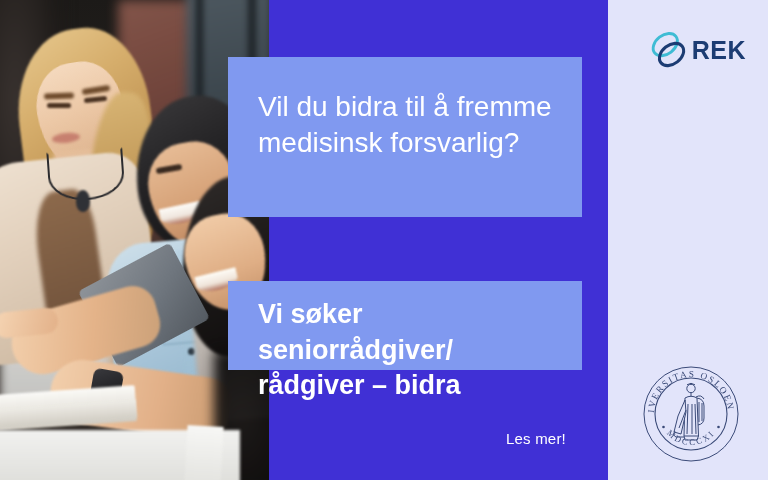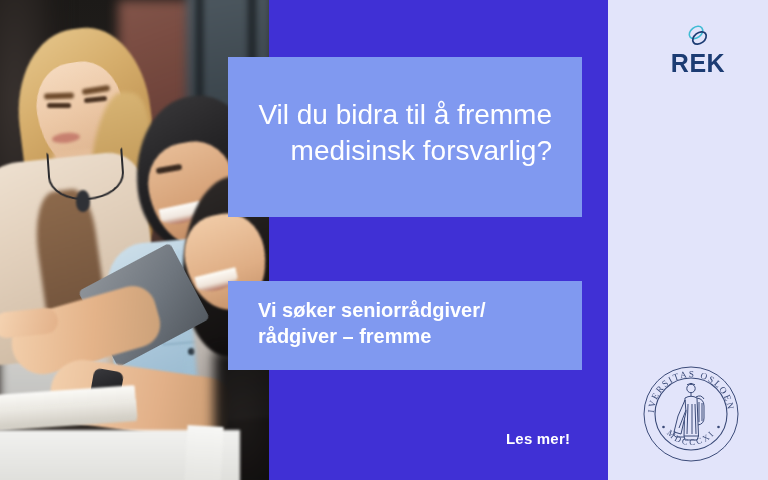--- a/index.html
+++ b/index.html
@@ -314,21 +314,20 @@
   }
 
   
   .rek-logo {
     position: absolute;
     left: 650px; top: 24px;
     width: 96px; height: 52px;
     display: flex;
     align-items: center;
     gap: 4px;
-    flex-direction: column;
   }
   .rek-mark { width: 42px; height: 46px; display:block; }
   .rek-word {
     font-size: 25px;
     font-weight: bold;
     letter-spacing: .5px;
     color: #1c3c73;
     line-height: 1;
   }
 
@@ -342,40 +341,39 @@
   
   .txtbox {
     position: absolute;
     background: #8099f0;
     color: #ffffff;
     box-sizing: border-box;
   }
   .txtbox-1 {
     left: 228px; top: 57px;
     width: 354px; height: 160px;
-    padding: 40px 30px 0 30px;
+    padding: 32px 30px 0 30px;
     font-size: 28px;
     line-height: 1.28;
     font-weight: normal;
-    text-align: right;
   }
   .txtbox-2 {
     left: 228px; top: 281px;
     width: 354px; height: 89px;
     padding: 16px 30px 0 30px;
-    font-size: 20px;
+    font-size: 27px;
     line-height: 1.32;
     font-weight: bold;
   }
   .cta {
     position: absolute;
     left: 506px; top: 430px;
     color: #ffffff;
     font-size: 15px;
-    font-weight: bold;
+    font-weight: normal;
     letter-spacing: .2px;
     text-align: center;
   }
 </style>
 </head>
 <body>
 
 <div class="banner">
 
   <div class="photo">
@@ -478,18 +476,18 @@
     </g>
   </svg>
 
   <div class="txtbox txtbox-1">
     <div>Vil du bidra til å fremme</div>
     <div>medisinsk forsvarlig?</div>
   </div>
 
   <div class="txtbox txtbox-2">
     <div>Vi søker seniorrådgiver/</div>
-    <div>rådgiver – fremme</div>
+    <div>rådgiver – bidra</div>
   </div>
 
   <div class="cta">Les mer!</div>
 
 </div>
 
 </body></html>

